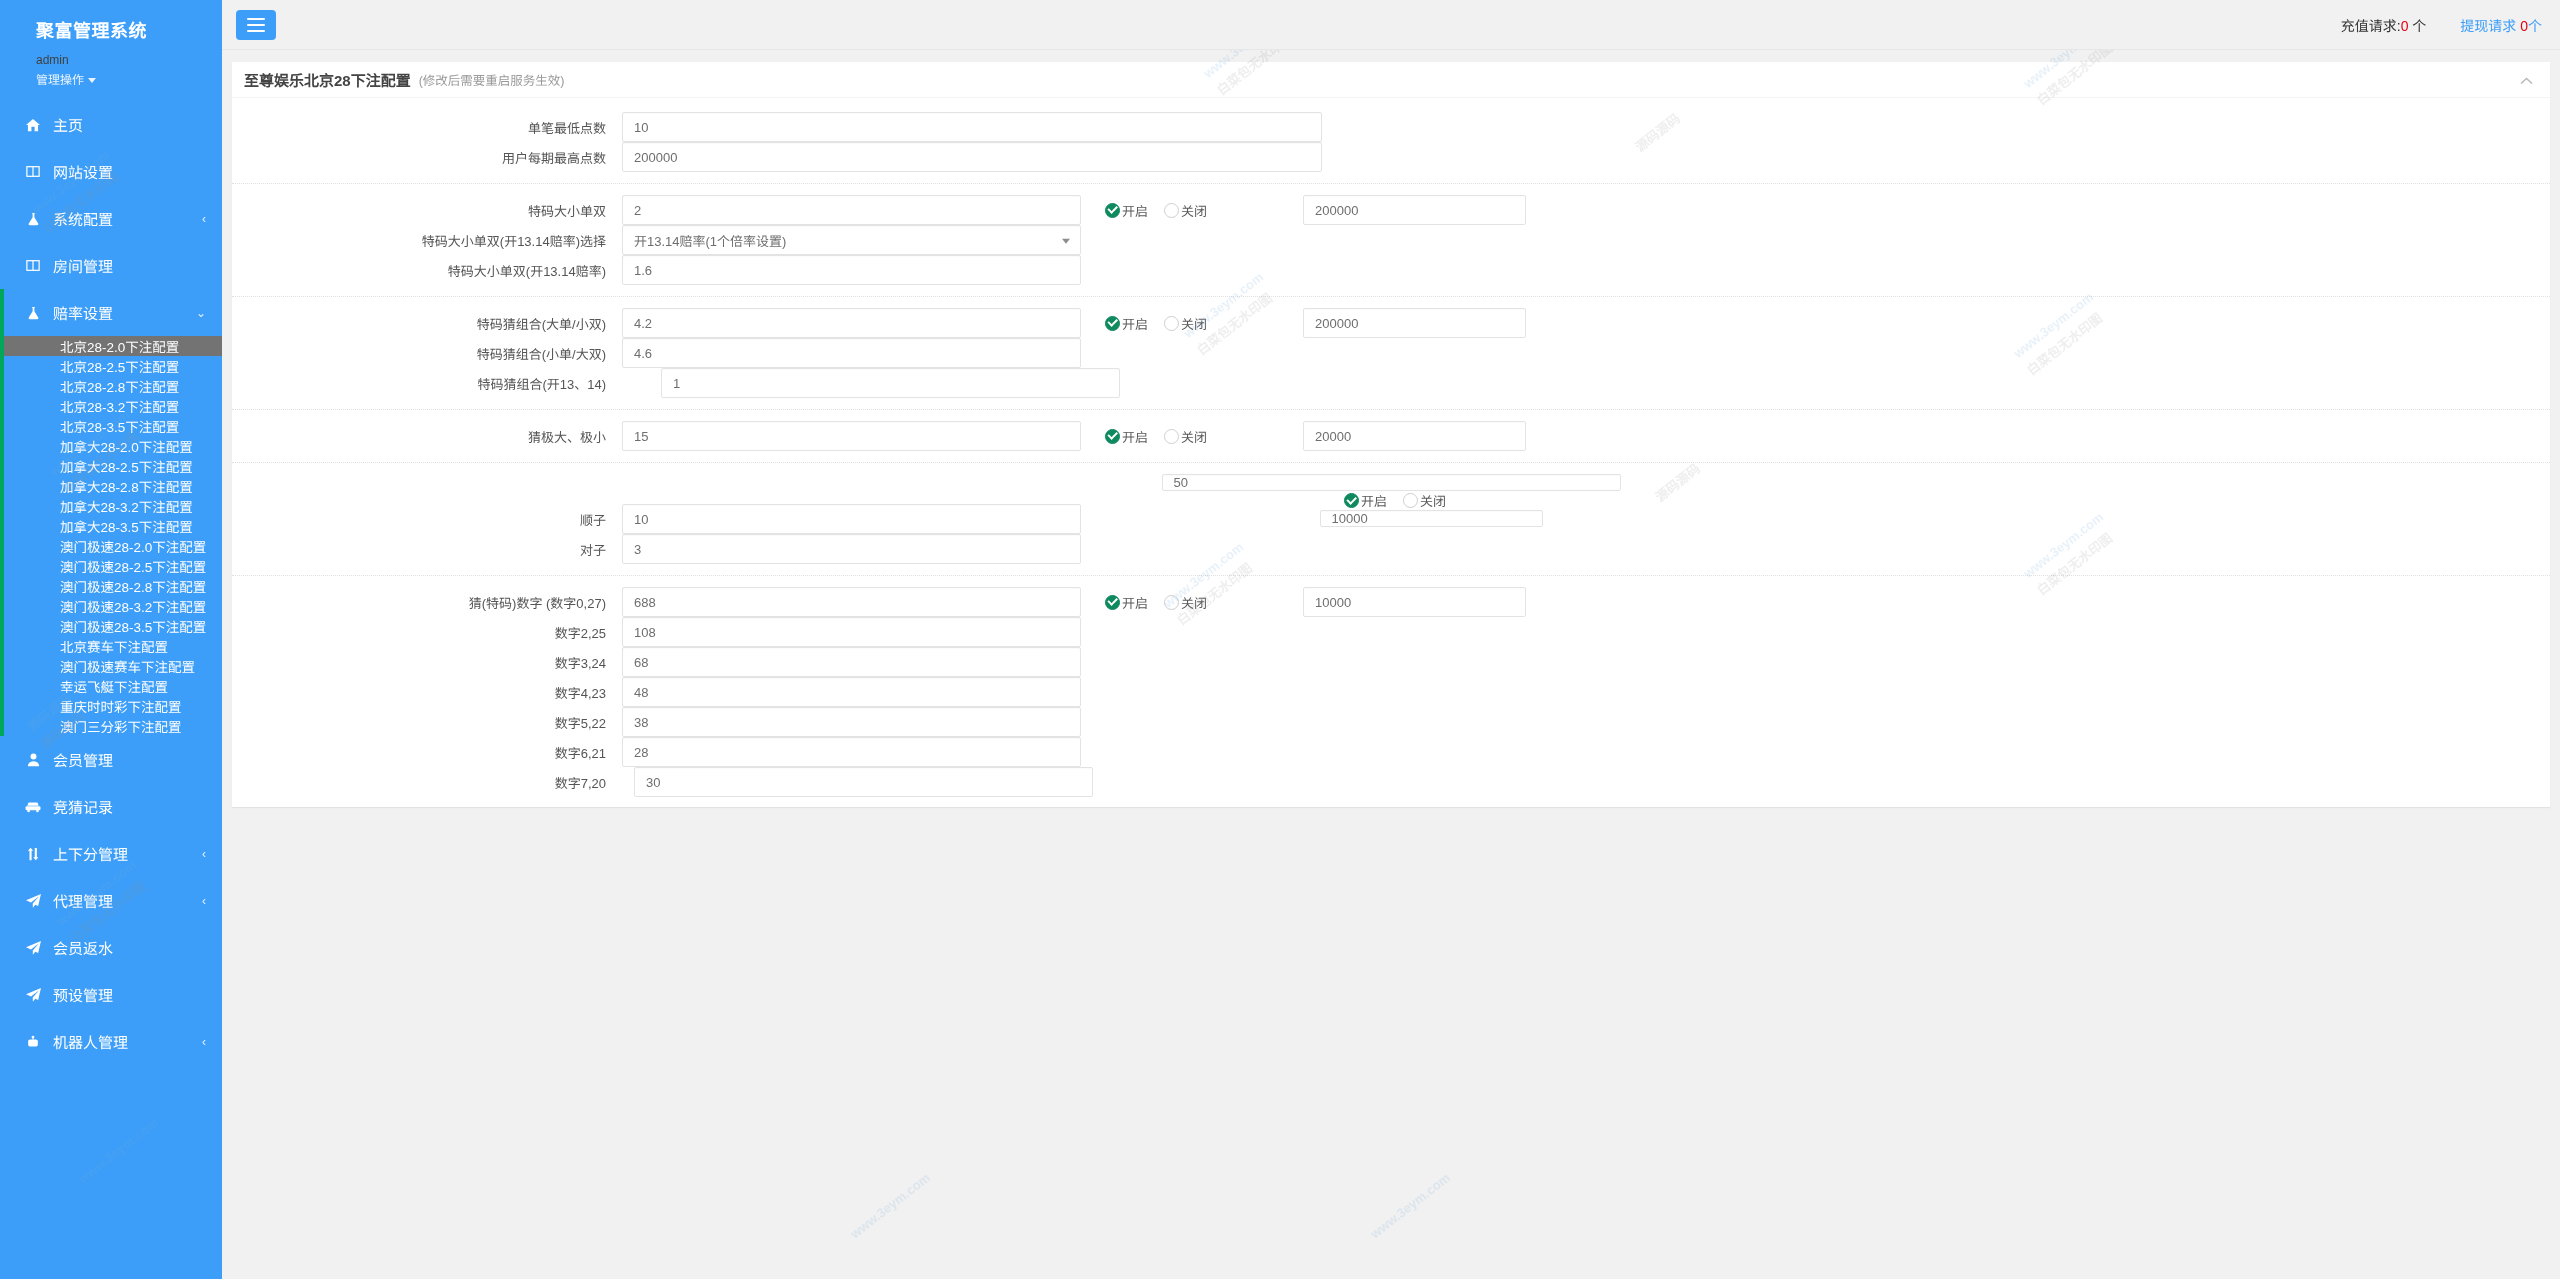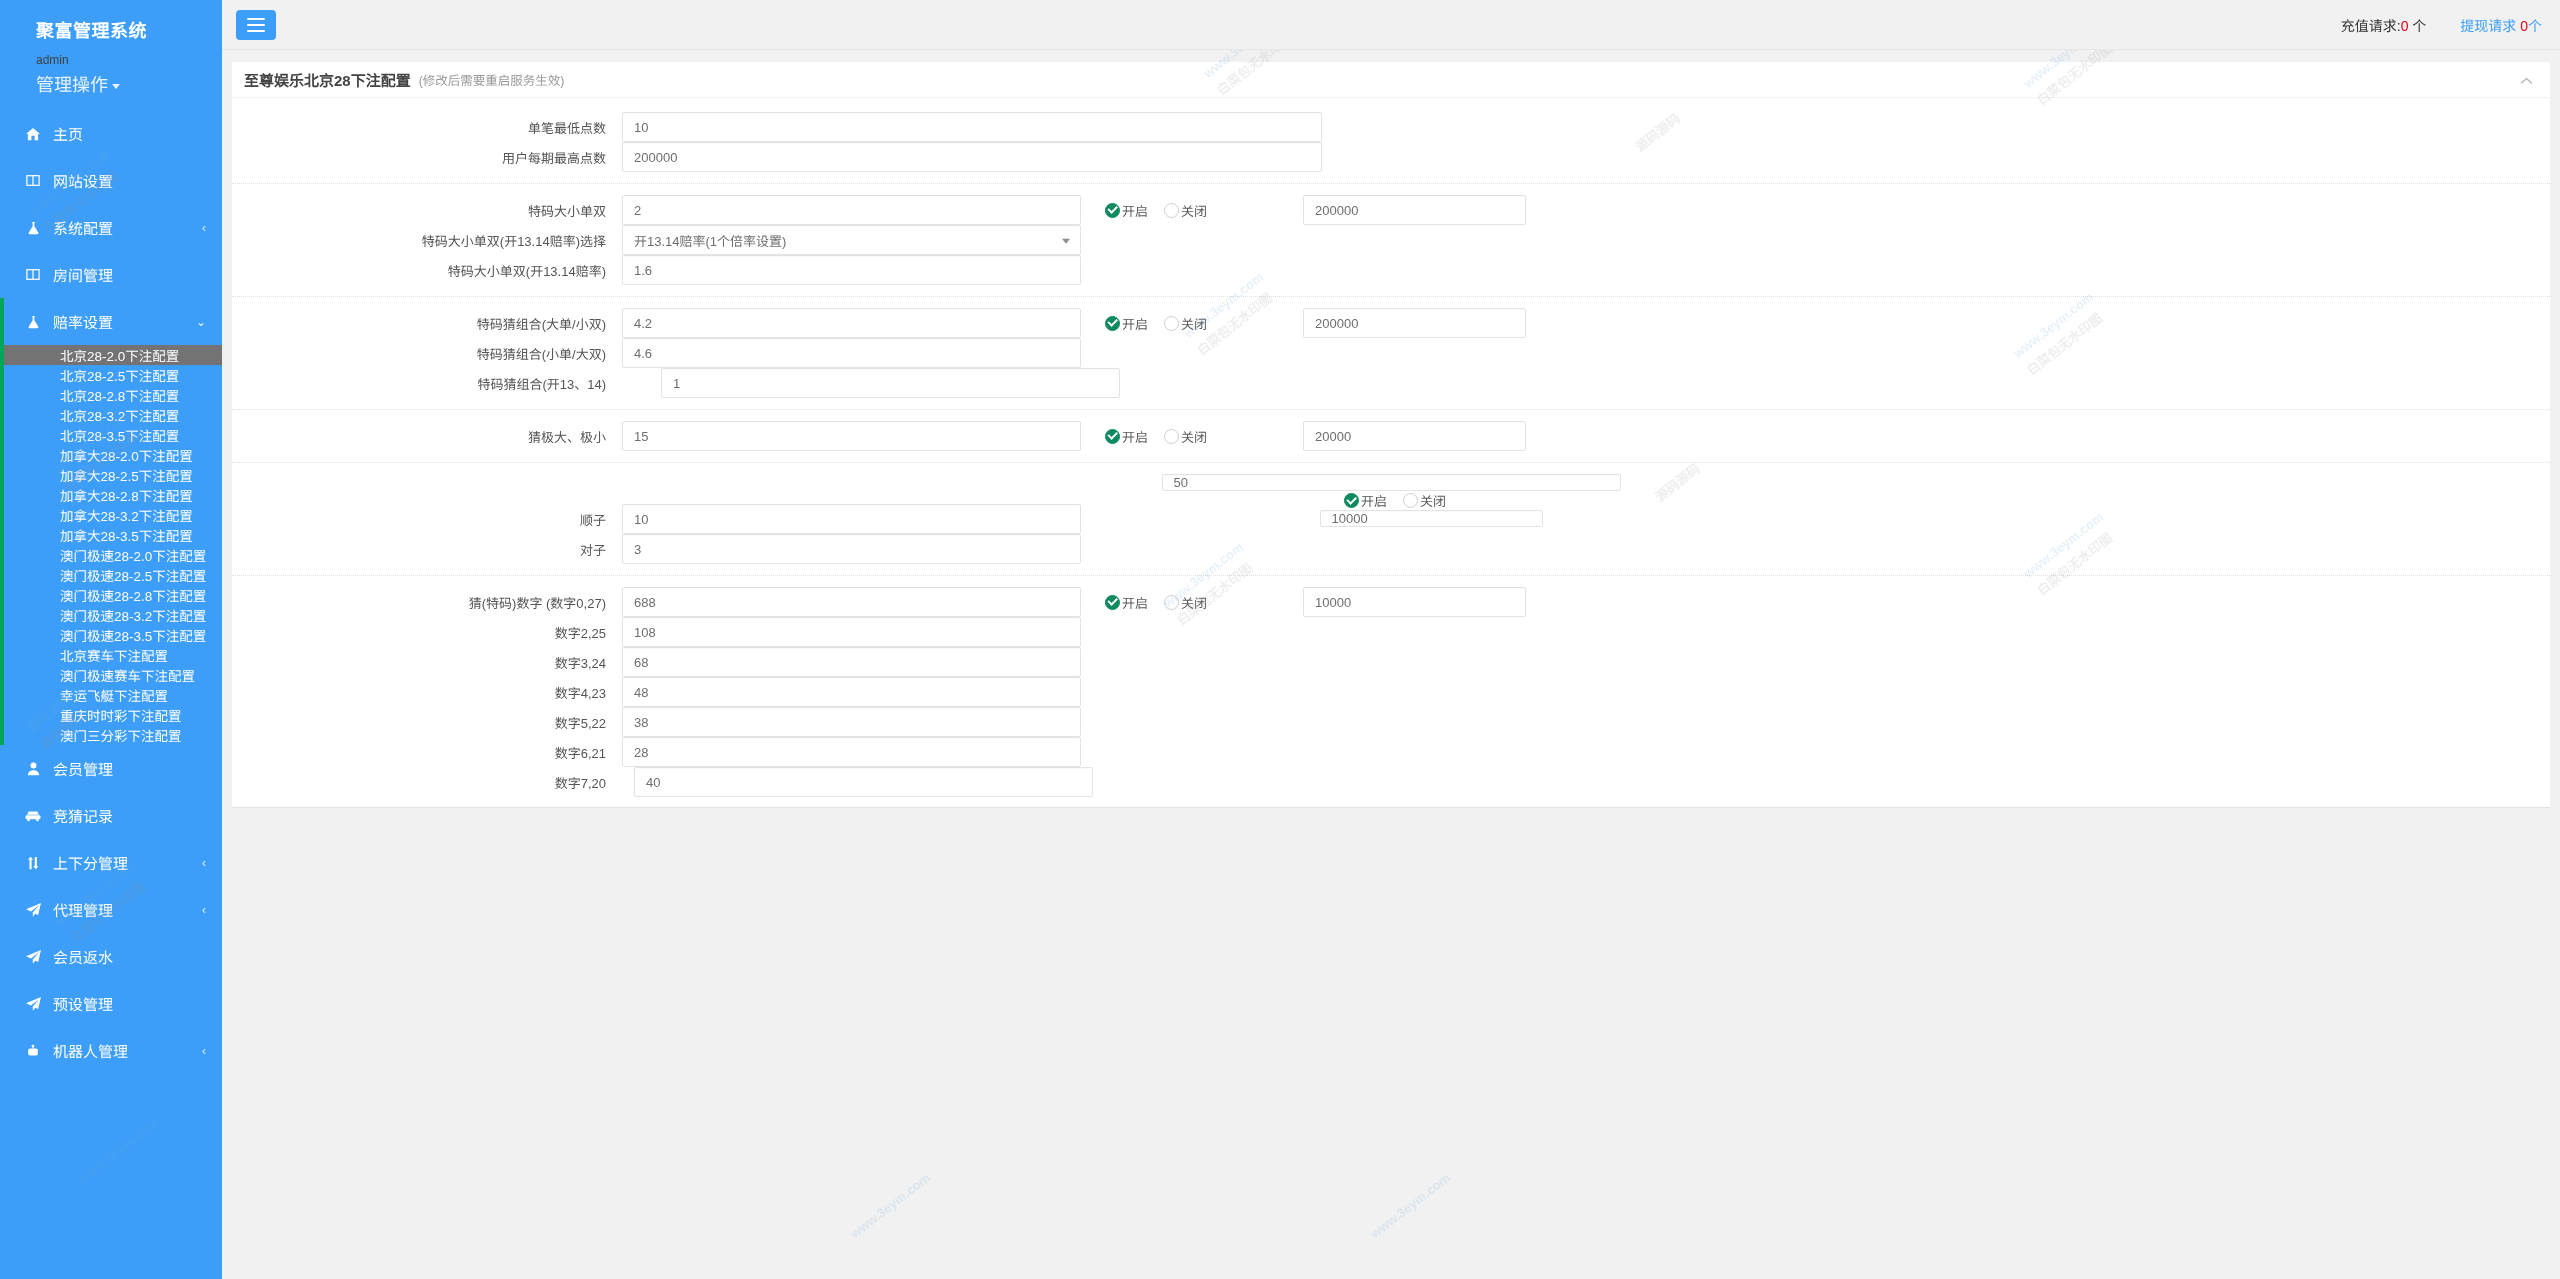--- a/index.html
+++ b/index.html
@@ -26,21 +26,21 @@
     padding: 16px 0 4px 36px;
     font-size: 18px; font-weight: bold; letter-spacing: .5px;
     color: #ffffff;
   }
   .user-name {
     padding: 7px 0 0 36px;
     font-size: 12px; color: #404040; font-weight: normal;
   }
   .user-role {
     padding: 3px 0 14px 36px;
-    font-size: 18px; color: #eaf4ff;
+    font-size: 12px; color: #eaf4ff;
   }
   .user-role .caret {
     display: inline-block; margin-left: 4px;
     border-left: 4px solid transparent; border-right: 4px solid transparent;
     border-top: 5px solid #eaf4ff; vertical-align: middle;
   }
   .nav-item {
     display: flex; align-items: center;
     height: 47px; padding-left: 22px; padding-right: 16px;
     font-size: 15px; color: #ffffff;
@@ -636,21 +636,21 @@
             <div class="form-row" data-name="form-row" style="margin-bottom: 0px; height: 30px; margin-top: 0px;">
               <div class="form-label" data-name="form-label">数字6,21</div>
               <div class="field narrow" data-name="odds-input">
                 <span data-name="input-value">28</span>
               </div>
             </div>
             <div data-name="row-spacer" style="height: 0px;"></div>
             <div class="form-row" data-name="form-row" style="margin-bottom: 0px; height: 30px; margin-top: 0px; gap: 12px;">
               <div class="form-label" data-name="form-label">数字7,20</div>
               <div class="field narrow" data-name="odds-input">
-                <span data-name="input-value">40</span>
+                <span data-name="input-value">30</span>
               </div>
             </div>
             <div data-name="row-spacer" style="height: 0px;"></div>
           </div>
 
         <div class="wm" style="left:970px; top:-30px;" data-name="watermark">
           <div data-name="watermark-line">www.3eym.com</div>
           <div class="l2" data-name="watermark-line">白菜包无水印图</div>
         </div>
         <div class="wm" style="left:1790px; top:-20px;" data-name="watermark">

